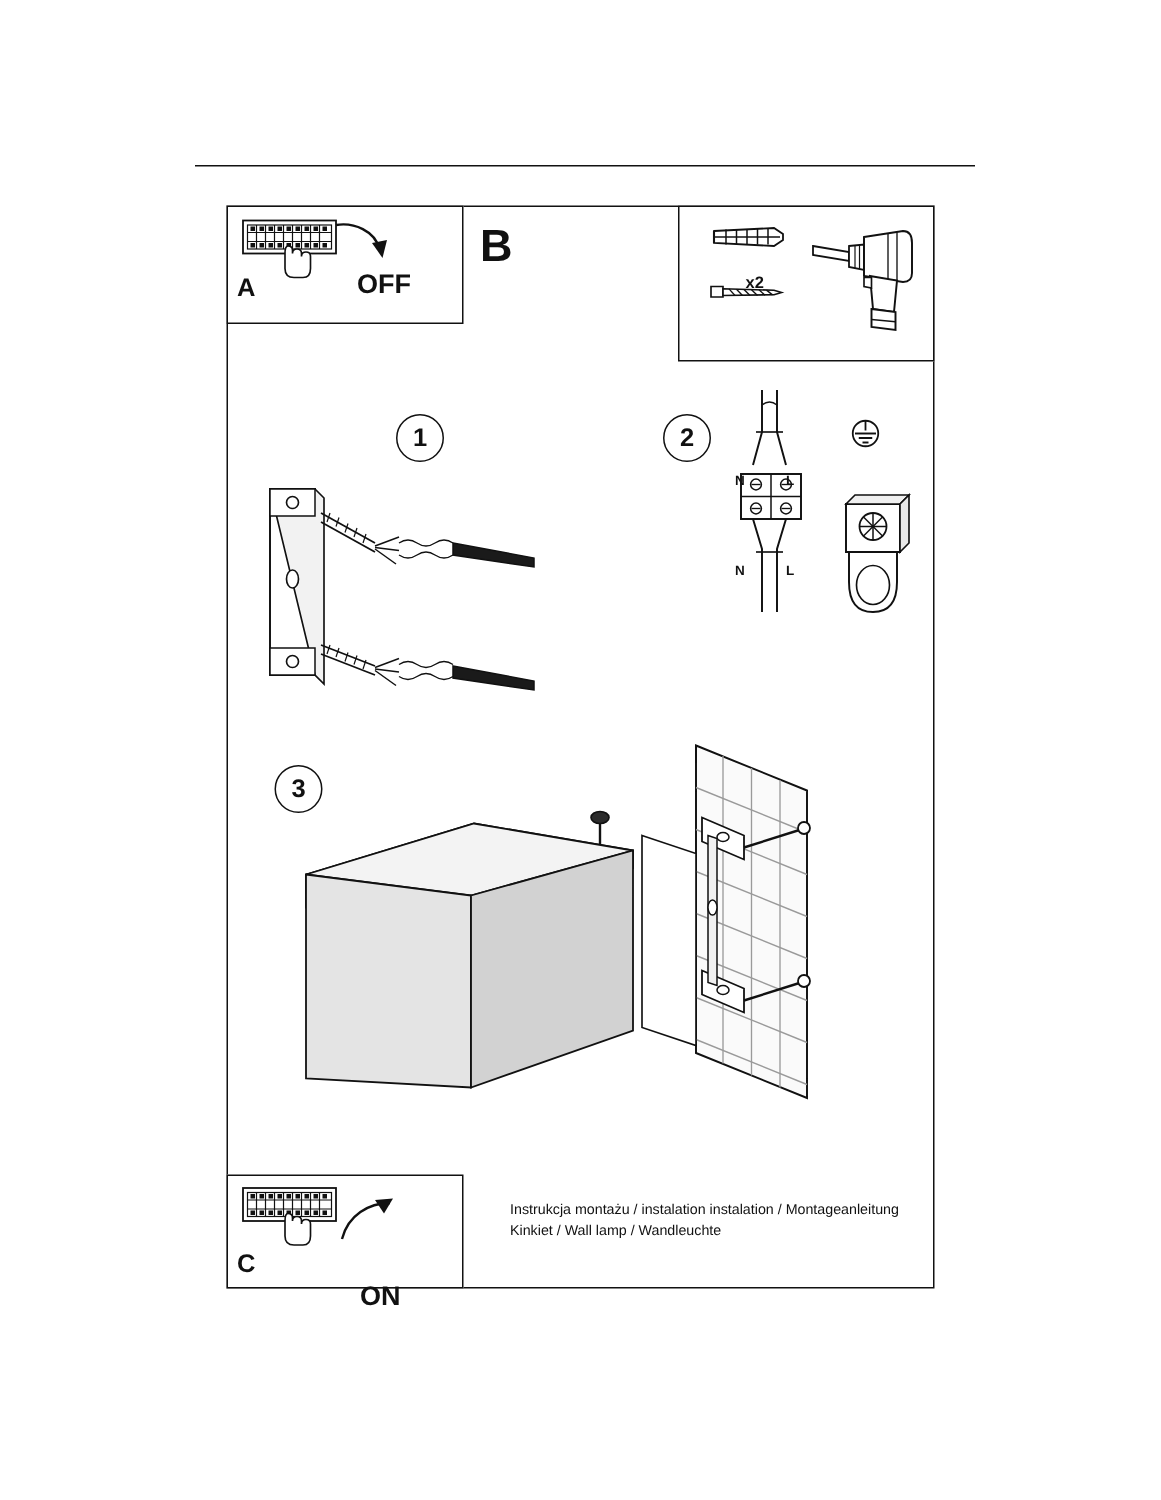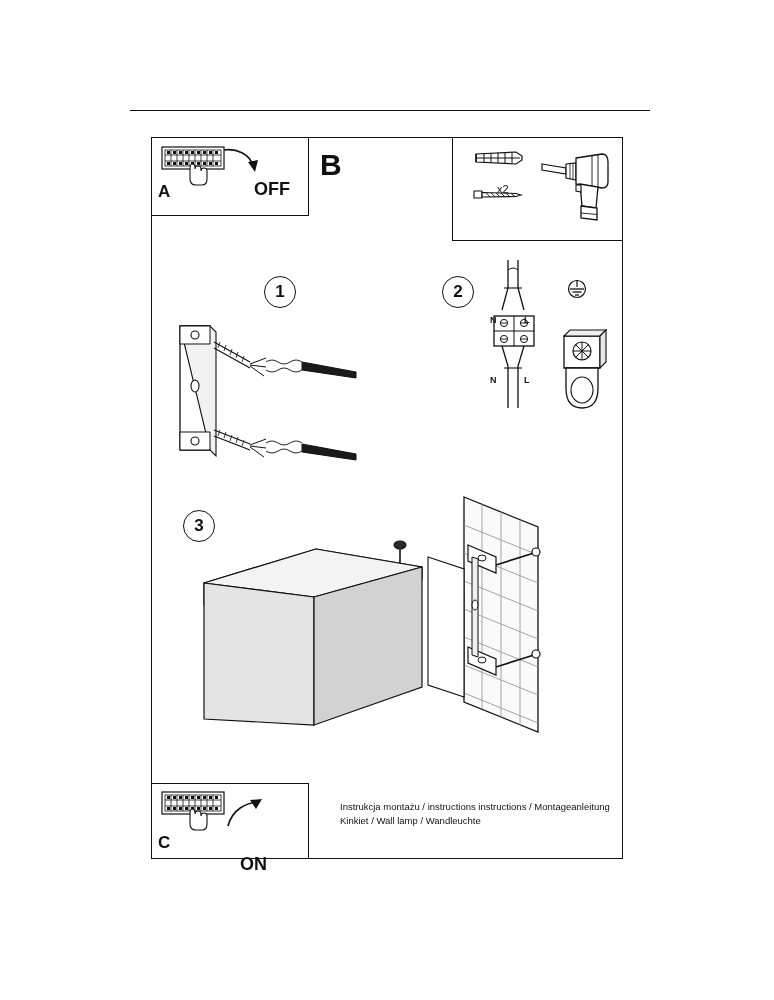--- a/index.html
+++ b/index.html
@@ -79,21 +79,21 @@
     text-align: center;
     line-height: 29px;
     font-size: 17px;
     font-weight: 700;
     color: #111;
     background: #fff;
   }
   .x2 {
     position: absolute;
     font-size: 11px;
-    font-weight: 400;
+    font-weight: 700;
     color: #111;
   }
   .wire-label {
     position: absolute;
     font-size: 9px;
     font-weight: 700;
     color: #111;
   }
   .footer-text {
     position: absolute;
@@ -111,21 +111,21 @@
 <body>
 
 <div class="page">
 
   <div class="top-rule"></div>
 
   <div class="frame"></div>
 
   <div class="box box-a"></div>
   <div class="letter" style="left:158px; top:182px;">A</div>
-  <div class="onoff" style="left:238px; top:179px;margin-left:16px;">OFF</div>
+  <div class="onoff" style="left:238px; top:179px;">OFF</div>
 
   <div class="abs" style="left:160px; top:141px;">
     <svg width="78" height="46" viewBox="0 0 78 46">
       <rect x="2" y="6" width="62" height="22" fill="#fff" stroke="#111" stroke-width="1.2"></rect>
       <rect x="5" y="9" width="56" height="16" fill="#fff" stroke="#111" stroke-width="0.8"></rect>
       <g stroke="#111" stroke-width="0.8">
         <line x1="11" y1="9" x2="11" y2="25"></line>
         <line x1="17" y1="9" x2="17" y2="25"></line>
         <line x1="23" y1="9" x2="23" y2="25"></line>
         <line x1="29" y1="9" x2="29" y2="25"></line>
@@ -446,17 +446,17 @@
   </div>
 
   <div class="abs" style="left:224px; top:798px;">
     <svg width="40" height="34" viewBox="0 0 40 34">
       <path d="M4 28 C8 12 22 4 36 4" fill="none" stroke="#111" stroke-width="1.6"></path>
       <path d="M26 2 L38 1 L32 11 Z" fill="#111"></path>
     </svg>
   </div>
 
   <div class="footer-text">
-    <div>Instrukcja montażu / instructions instructions / Montageanleitung</div>
+    <div>Instrukcja montażu / instalation instalation / Montageanleitung</div>
     <div>Kinkiet / Wall lamp / Wandleuchte</div>
   </div>
 
 </div>
 
 </body></html>

